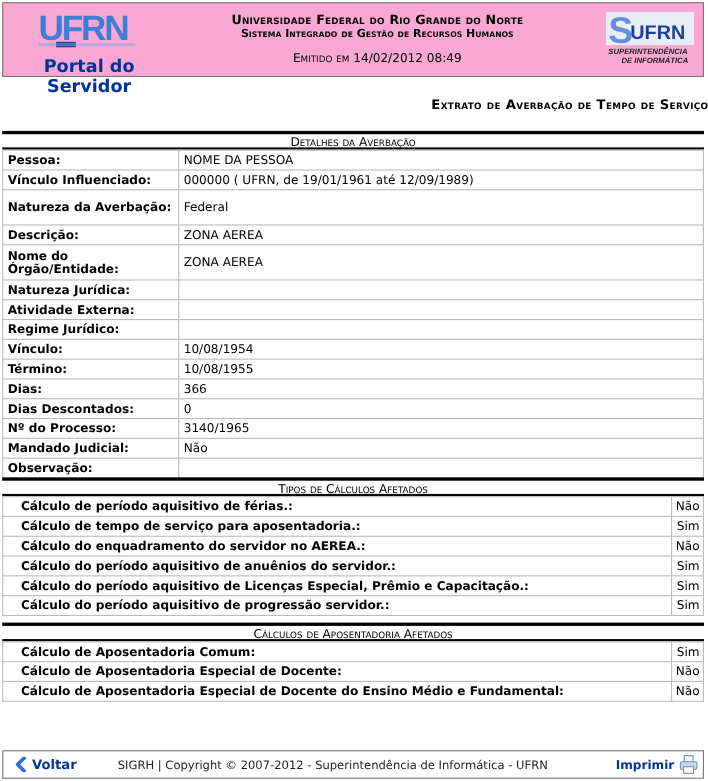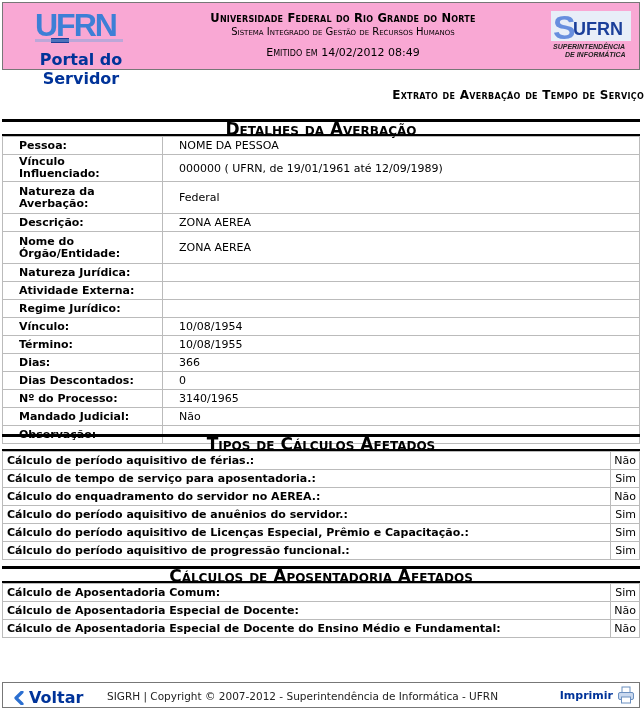--- a/index.html
+++ b/index.html
@@ -14,60 +14,60 @@
     position: absolute; left: 2px; top: 2px; width: 638px; height: 68px;
     border: 1px solid #777; background: #f9a8d4;
   }
   .logo-ufrn { position: absolute; left: 30px; top: 6px; width: 92px; height: 36px; }
   .portal-link {
     position: absolute; left: 24px; top: 47px; width: 108px; text-align: center;
     font-size: 16px; font-weight: bold; color: #003399;
   }
   .title-block { position: absolute; left: 140px; top: 8px; width: 400px; text-align: center; }
   .uni-name { font-size: 11.5px; font-weight: bold; font-variant: small-caps; letter-spacing: 0.2px; }
-  .sys-name { font-size: 10px; font-weight: normal; font-variant: small-caps; margin-top: 1px; }
+  .sys-name { font-size: 10px; font-weight: bold; font-variant: small-caps; margin-top: 1px; }
   .emitted { font-size: 11px; font-variant: small-caps; margin-top: 9px; }
   .logo-sinfo { position: absolute; left: 548px; top: 8px; width: 80px; height: 50px; }
 
   .doc-title {
     position: absolute; left: 0; top: 88px; width: 644px; text-align: right;
     font-size: 12px; font-weight: bold; font-variant: small-caps; letter-spacing: 0.3px;
   }
 
   table { border-collapse: collapse; }
   .section {
     position: absolute; left: 2px; width: 638px;
   }
   .sec-caption {
     border-top: 3px solid #000; border-bottom: 2px solid #000;
-    text-align: center; font-weight: bold; font-variant: small-caps;
-    font-size: 17px; height: 17px; line-height: 13px; padding-top: 1px;
+    text-align: center; font-weight: normal; font-variant: small-caps;
+    font-size: 11px; height: 17px; line-height: 13px; padding-top: 1px;
   }
   .details-table { width: 638px; }
   .details-table td {
-    border: 1px solid #bbb; padding: 1px 16px; height: 18px; font-size: 11px; vertical-align: middle;
+    border: 1px solid #bbb; padding: 1px 4px; height: 18px; font-size: 11px; vertical-align: middle;
   }
   .details-table td.lbl { width: 160px; font-weight: bold; line-height: 12px; }
   .details-table tr.tall td { height: 32px; }
 
   .calc-table { width: 638px; }
   .calc-table td {
-    border: 1px solid #bbb; padding: 1px 4px; height: 18px; font-size: 11px;
+    border: 1px solid #bbb; padding: 1px 16px; height: 18px; font-size: 11px;
   }
   .calc-table td.lbl { font-weight: bold; }
   .calc-table td.val { width: 28px; text-align: right; padding: 1px 3px; }
 
   
   .footer {
     position: absolute; left: 2px; top: 682px; width: 638px; height: 26px;
     border: 1px solid #777; background: #fff;
   }
   .back-btn {
     position: absolute; left: 10px; top: 5px; display: flex; align-items: center; gap: 4px;
-    font-weight: bold; color: #003399; font-size: 16px; cursor: pointer;
+    font-weight: bold; color: #003399; font-size: 12px; cursor: pointer;
   }
   .copyright { position: absolute; left: 104px; top: 7px; font-size: 10.5px; color: #222; }
   .print-btn {
     position: absolute; right: 4px; top: 3px; display: flex; align-items: center; gap: 4px;
     font-weight: bold; color: #003399; font-size: 11px; cursor: pointer; justify-content: space-between;
   }
 </style>
 </head>
 <body>
 
@@ -182,21 +182,21 @@
         </tr>
       <tr>
           <td class="lbl">Cálculo do período aquisitivo de anuênios do servidor.:</td>
           <td class="val">Sim</td>
         </tr>
       <tr>
           <td class="lbl">Cálculo do período aquisitivo de Licenças Especial, Prêmio e Capacitação.:</td>
           <td class="val">Sim</td>
         </tr>
       <tr>
-          <td class="lbl">Cálculo do período aquisitivo de progressão funcional.:</td>
+          <td class="lbl">Cálculo do período aquisitivo de progressão servidor.:</td>
           <td class="val">Sim</td>
         </tr>
     </tbody>
   </table>
 </div>
 
 <div class="section" style="top:566px;">
   <div class="sec-caption">Cálculos de Aposentadoria Afetados</div>
   <table class="calc-table">
     <tbody>

